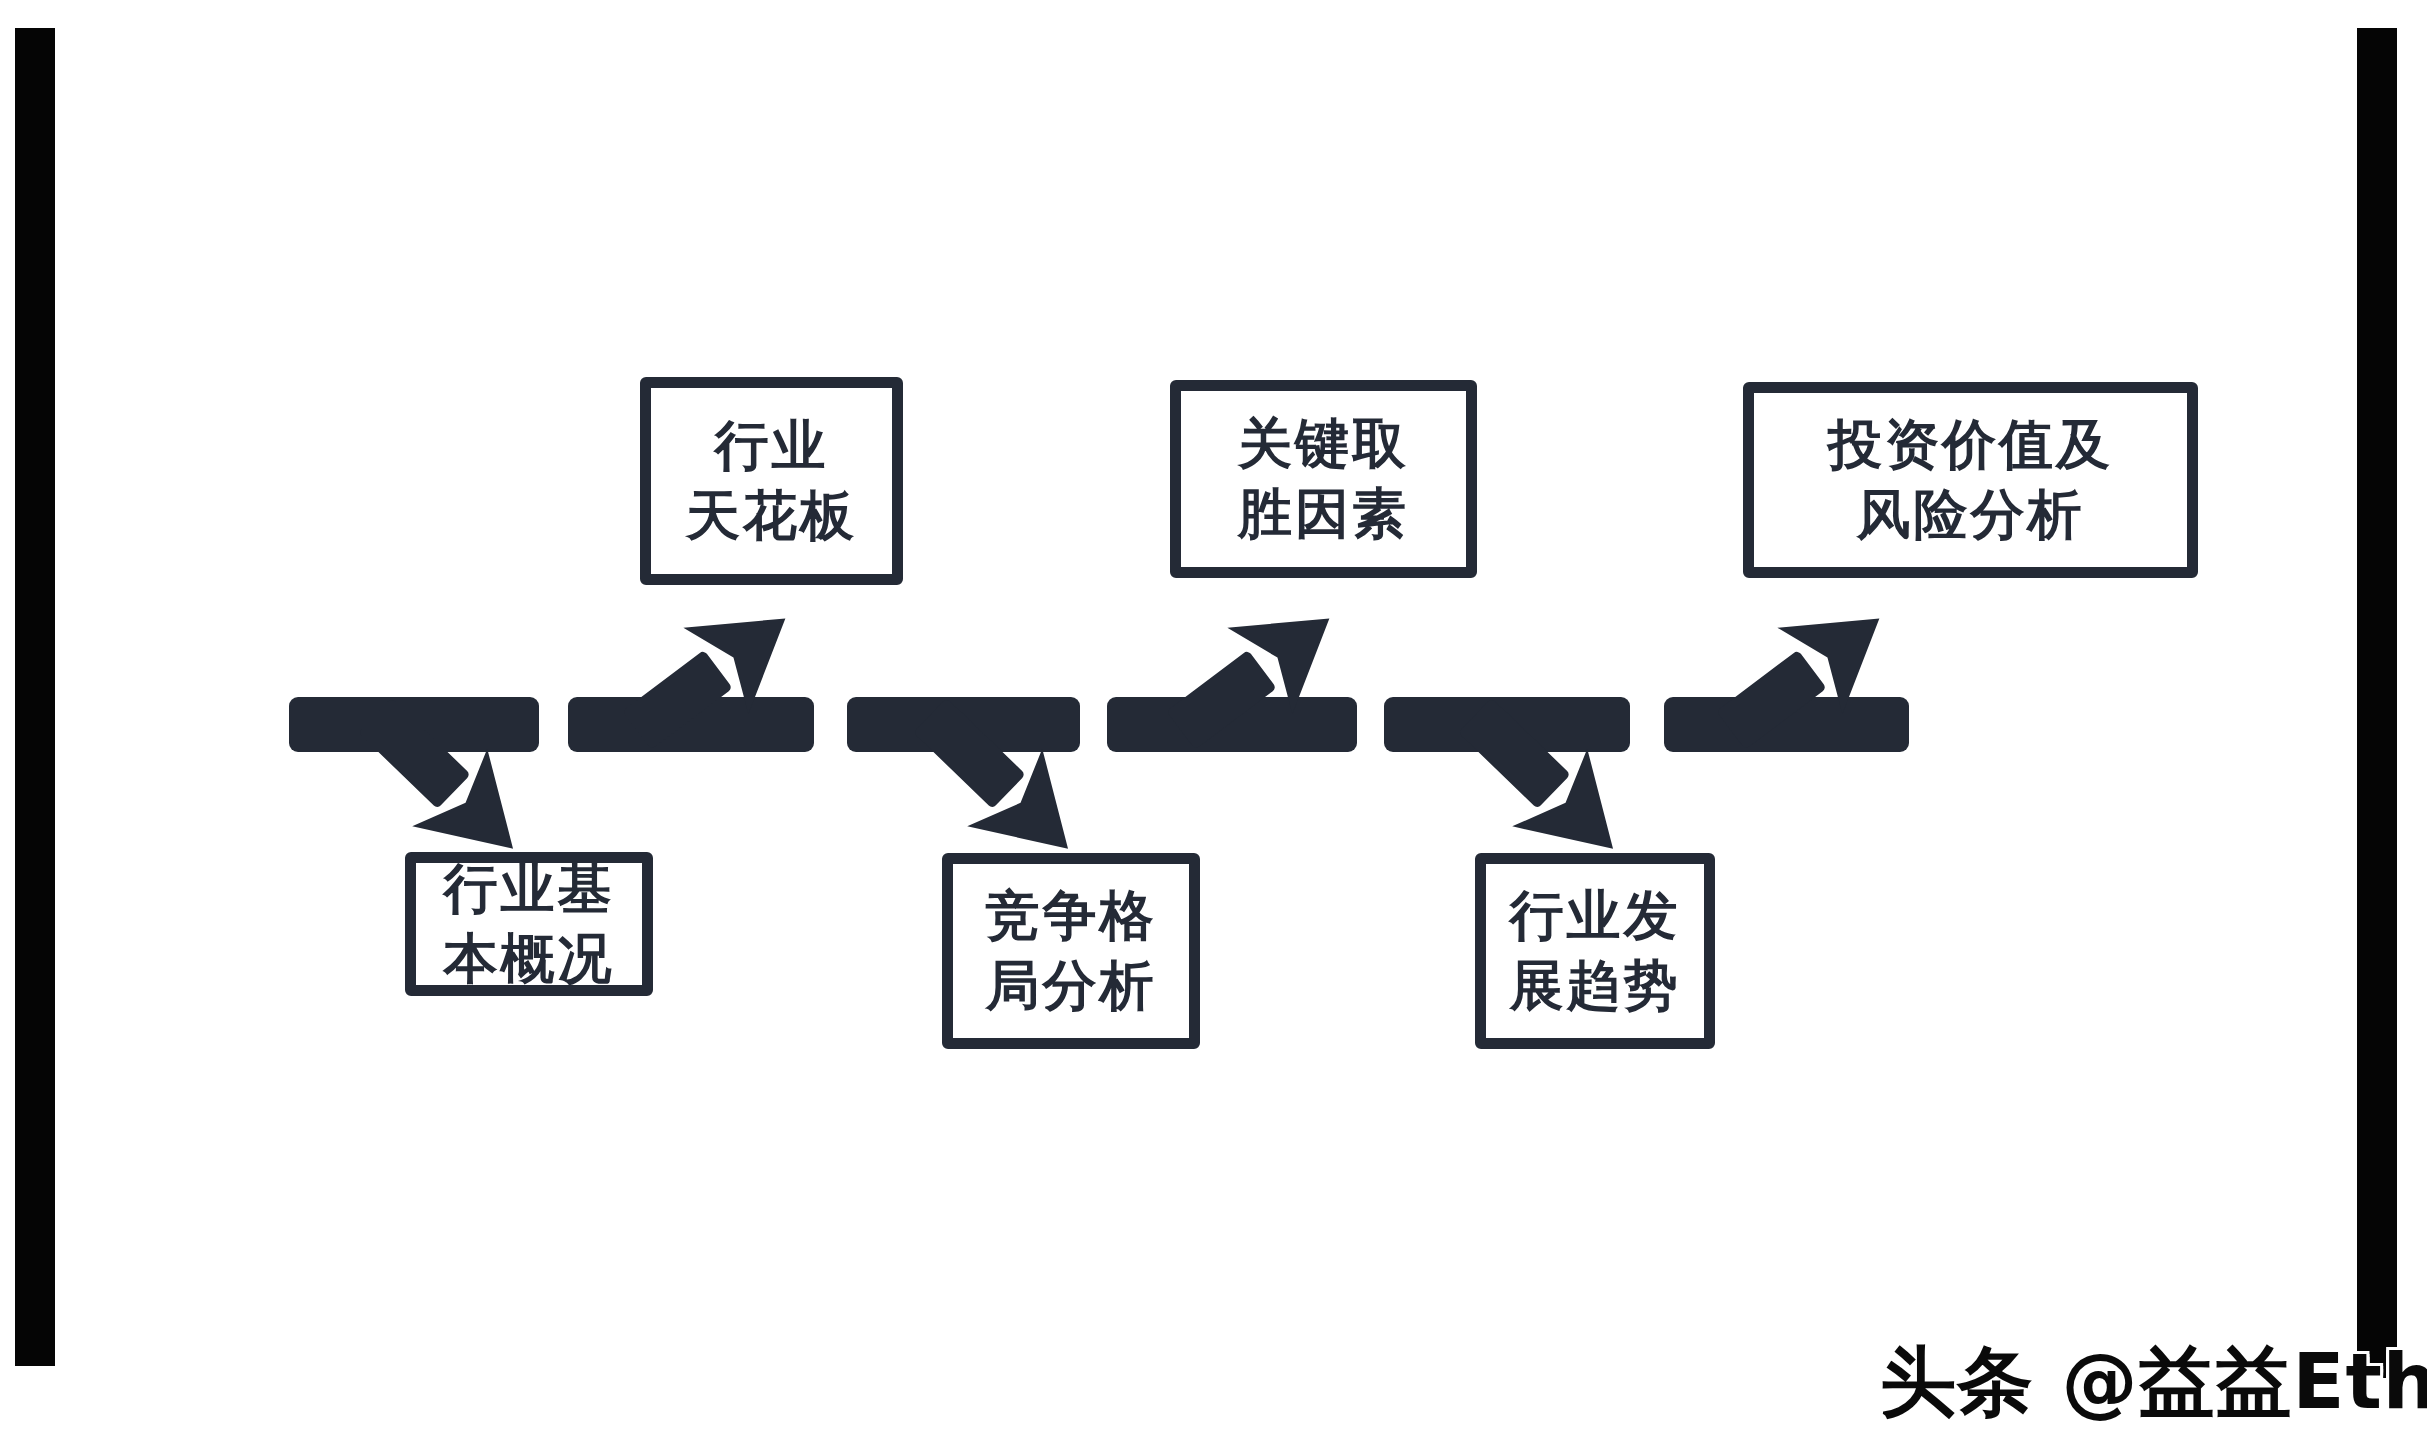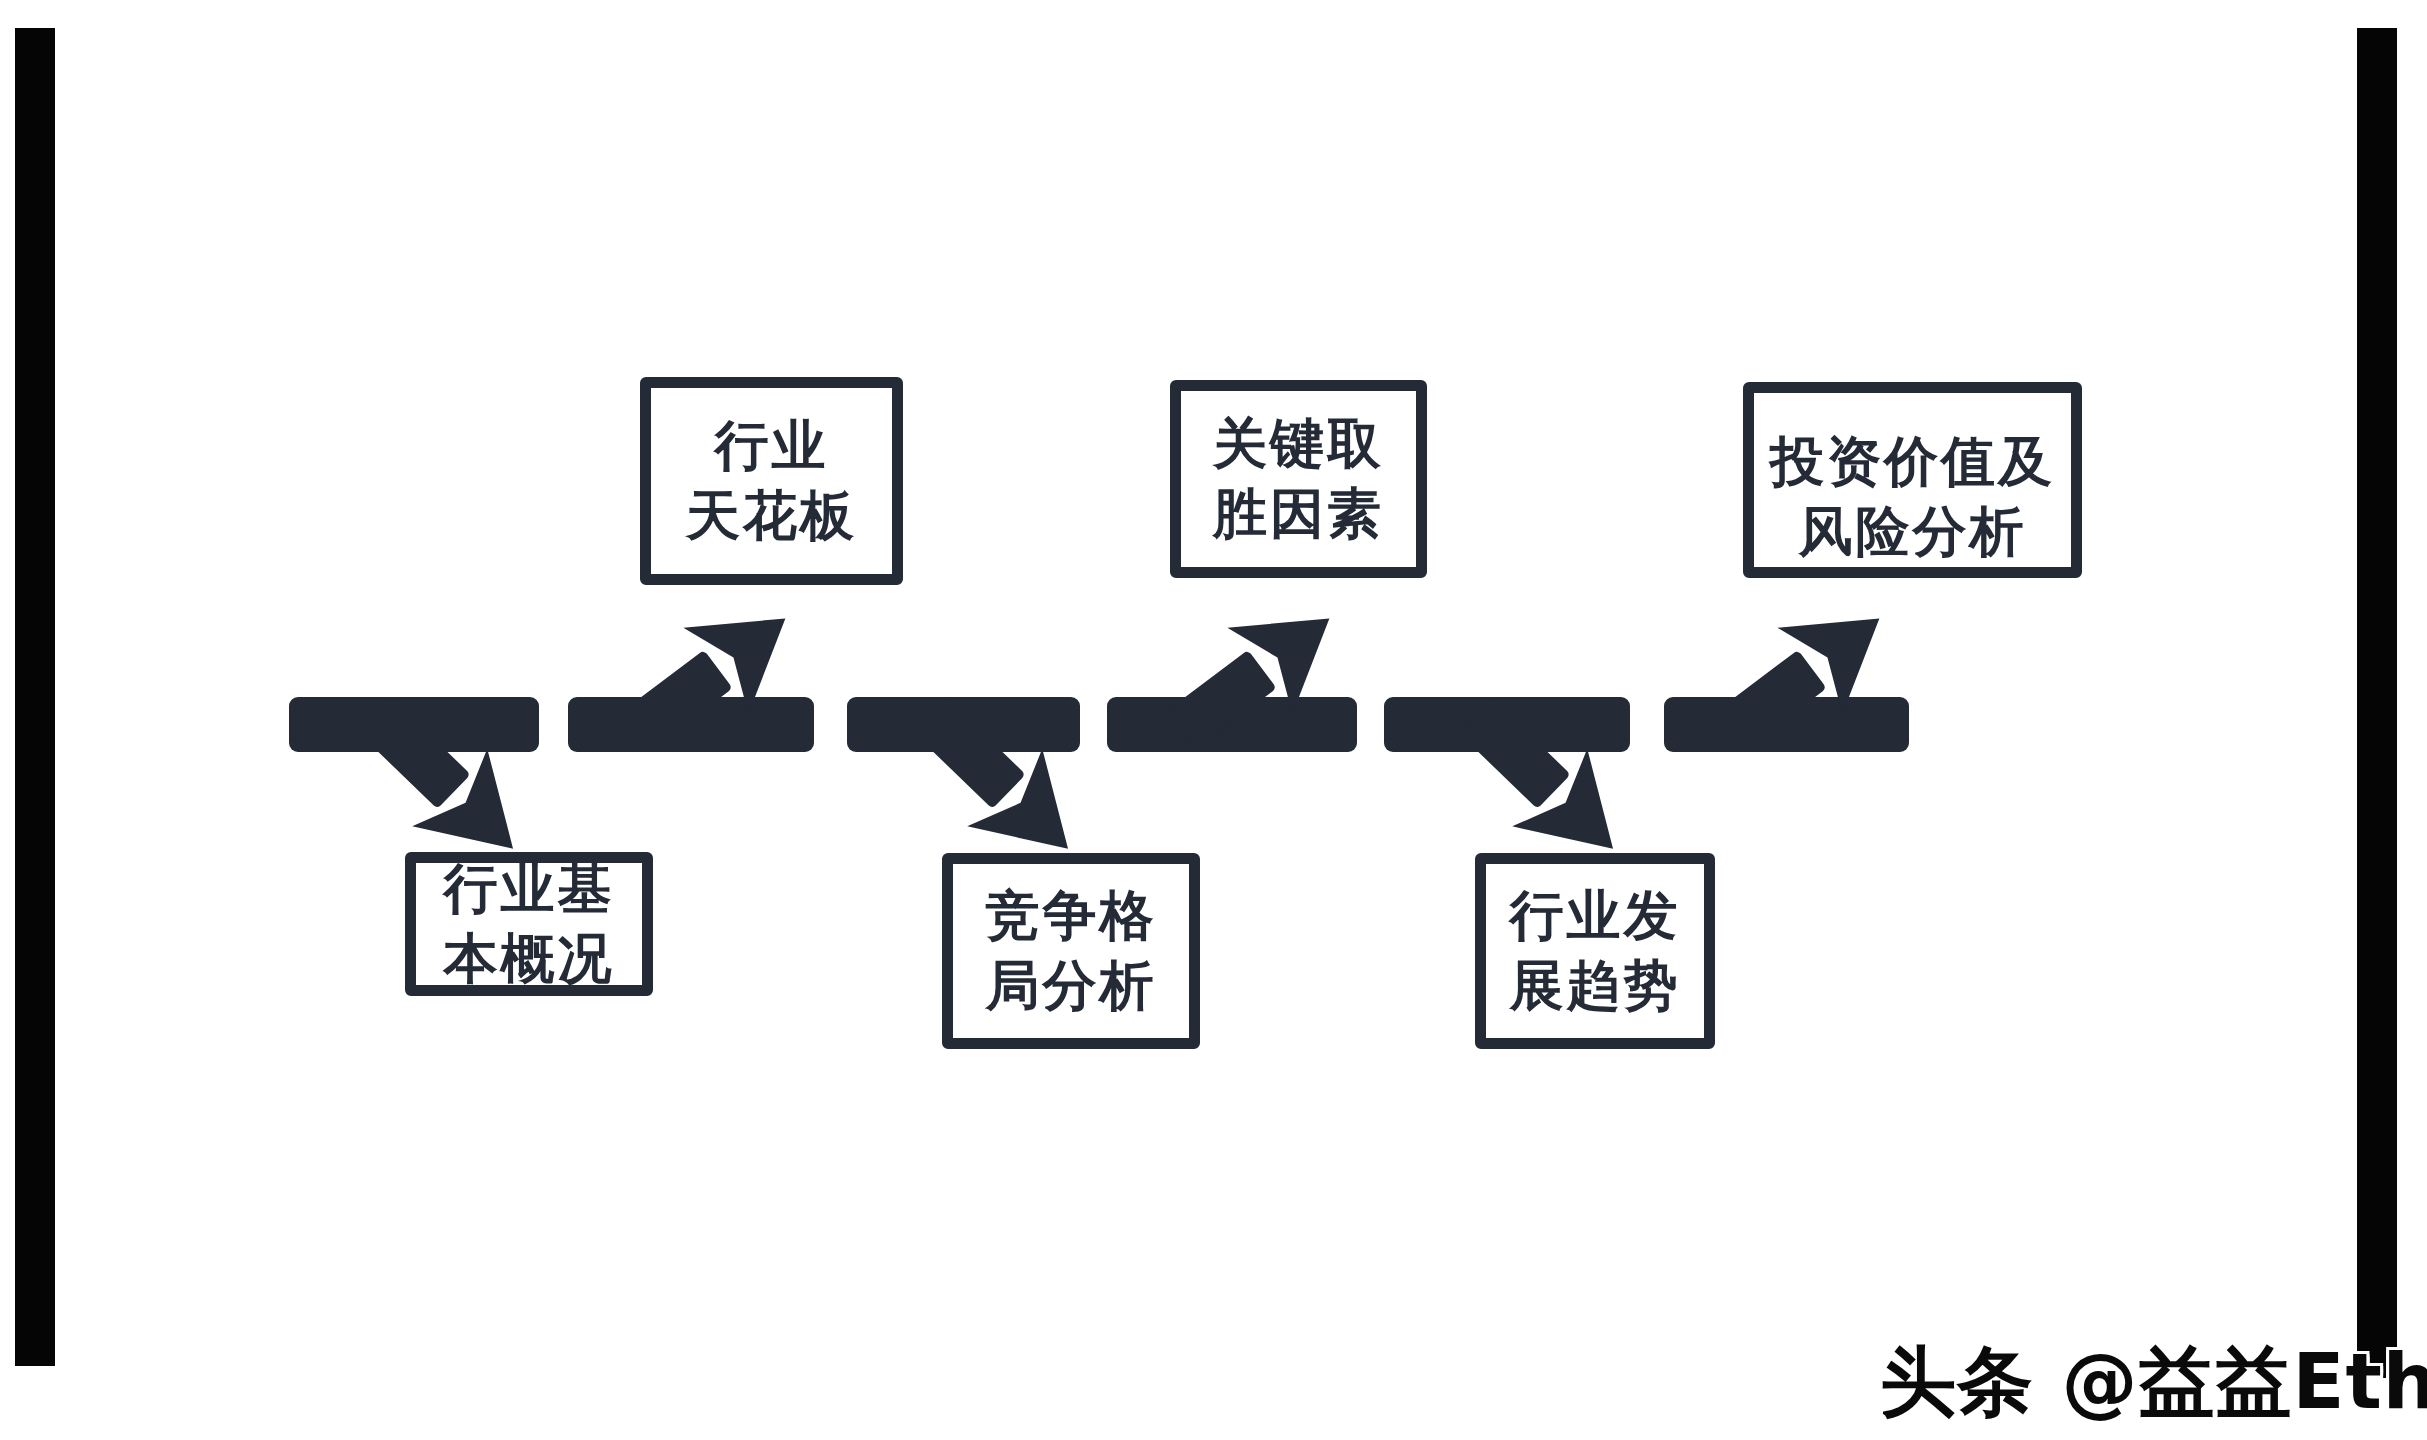--- a/index.html
+++ b/index.html
@@ -40,23 +40,23 @@
     font-size:54px;
     line-height:1.3;
     letter-spacing:3px;
     text-align:center;
     white-space:nowrap;
   }
   .flow-box .line{display:block;}
   .box-step1{left:405px;top:852px;width:248px;height:144px;}
   .box-step2{left:640px;top:377px;width:263px;height:208px;}
   .box-step3{left:942px;top:853px;width:258px;height:196px;}
-  .box-step4{left:1170px;top:380px;width:257px;height:198px;}
+  .box-step4{left:1170px;top:380px;width:307px;height:198px;}
   .box-step5{left:1475px;top:853px;width:240px;height:196px;}
-  .box-step6{left:1743px;top:382px;width:339px;height:196px;justify-content:flex-end;}
+  .box-step6{left:1743px;top:382px;width:455px;height:196px;}
   .watermark{
     position:absolute;z-index:4;
     left:1880px;top:1332px;
     font-size:76px;
     font-weight:800;
     color:#0a0a0a;
     letter-spacing:1px;
     white-space:nowrap;
     text-shadow:
       -3px -3px 0 #ffffff, 3px -3px 0 #ffffff,

